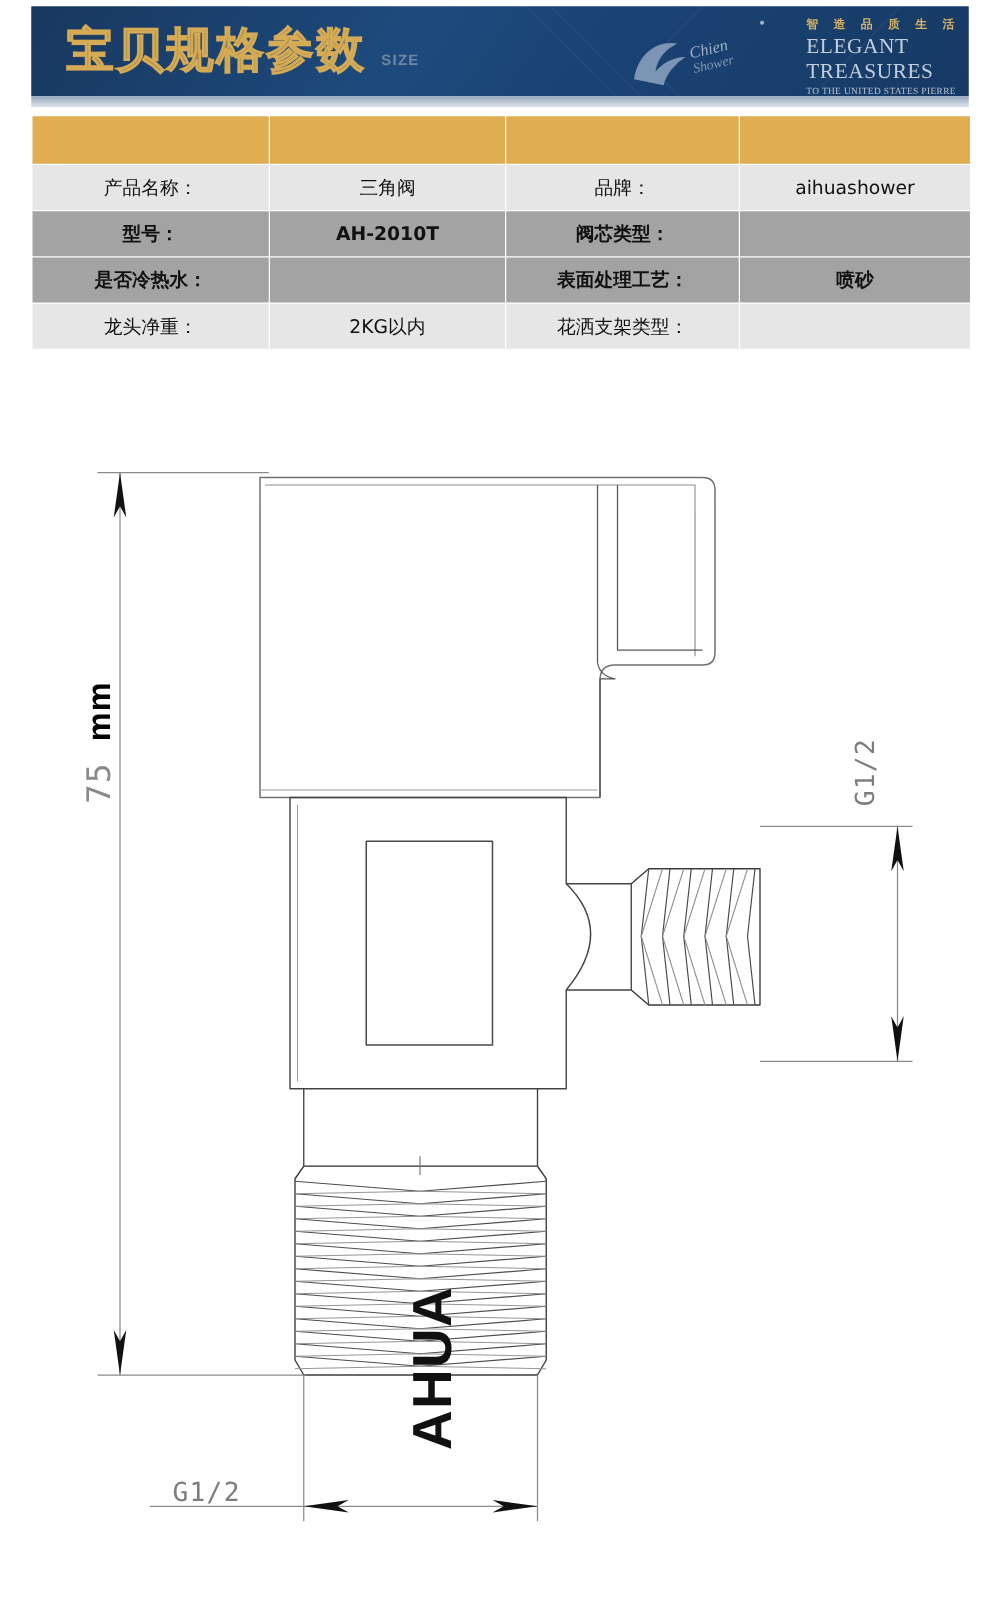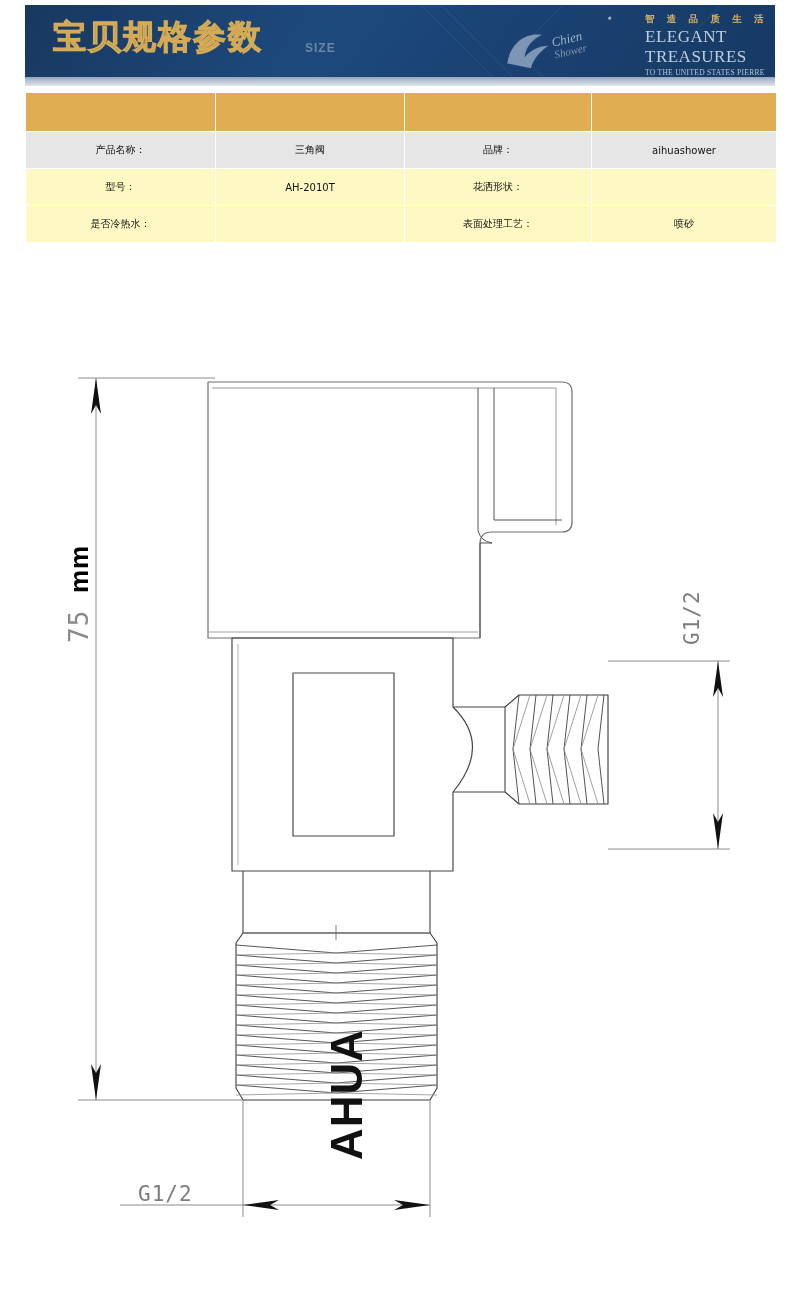--- a/index.html
+++ b/index.html
@@ -20,21 +20,21 @@
   #banner .diag{
     position:absolute;width:330px;height:330px;
     border:1px solid rgba(255,255,255,0.055);
     transform:rotate(45deg);
   }
   #banner .d1{left:470px;top:-180px;}
   #banner .d2{left:560px;top:-120px;}
   #banner .d3{left:380px;top:-250px;}
   #banner-title{
     position:absolute;left:28px;top:10px;
-    font-size:33px;letter-spacing:2px;font-weight:bold;
+    font-size:38px;letter-spacing:2px;font-weight:bold;
     color:rgba(36,68,110,0.25);
     -webkit-text-stroke:1px #d5ab56;
     text-shadow:0 0 1px #c79b45;
     font-family:"DejaVu Sans",sans-serif;
   }
   #banner-sub{
     position:absolute;left:258px;top:36px;
     font-size:12px;letter-spacing:1px;color:#6f86a4;font-weight:bold;margin-left:22px;
   }
   
@@ -68,27 +68,27 @@
   }
 
   
   #spec-table{
     position:absolute;left:25px;top:92px;width:750px;
     border-collapse:separate;border-spacing:1px;
     table-layout:fixed;
   }
   #spec-table td{
     height:34px;
-    font-size:10px;color:#111;
+    font-size:15px;color:#111;
     text-align:center;vertical-align:middle;
     font-family:"DejaVu Sans",sans-serif;
   }
   #spec-table tr.head td{height:36px;background:#e0ad52;}
   #spec-table tr.odd td{background:#e6e6e6;}
-  #spec-table tr.even td{background:#fef9c3;}
+  #spec-table tr.even td{background:#a3a3a3;font-weight:bold;}
   #spec-table col.c1{width:189px;}
   #spec-table col.c2{width:188px;}
   #spec-table col.c3{width:186px;}
   #spec-table col.c4{width:184px;}
 
   
   #drawing{position:absolute;left:0;top:355px;width:800px;height:941px;}
   .dimtxt{
     position:absolute;color:#7d7d7d;
     font-family:"DejaVu Sans Mono","Liberation Mono",monospace;
@@ -158,28 +158,34 @@
     </tr>
     <tr class="odd">
       <td>产品名称：</td>
       <td>三角阀</td>
       <td>品牌：</td>
       <td>aihuashower</td>
     </tr>
     <tr class="even">
       <td>型号：</td>
       <td>AH-2010T</td>
-      <td>花洒形状：</td>
+      <td>阀芯类型：</td>
       <td></td>
     </tr>
     <tr class="even">
       <td>是否冷热水：</td>
       <td></td>
       <td>表面处理工艺：</td>
       <td>喷砂</td>
+    </tr>
+    <tr class="odd">
+      <td>龙头净重：</td>
+      <td>2KG以内</td>
+      <td>花洒支架类型：</td>
+      <td></td>
     </tr>
   </tbody>
 </table>
 
 <div id="drawing">
 
   <svg width="800" height="941" viewBox="0 0 800 941">
     <g fill="none" stroke="#333" stroke-width="1.1" stroke-linejoin="round">
 
       <g>

